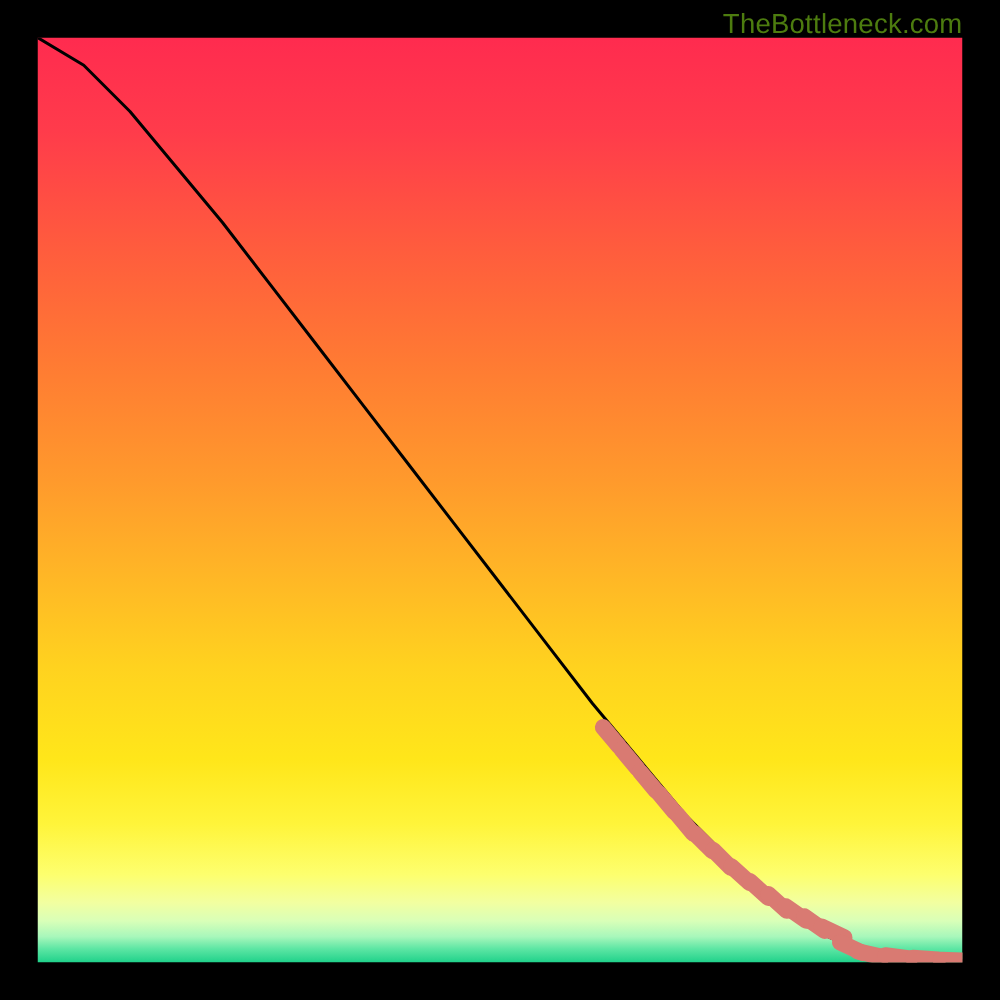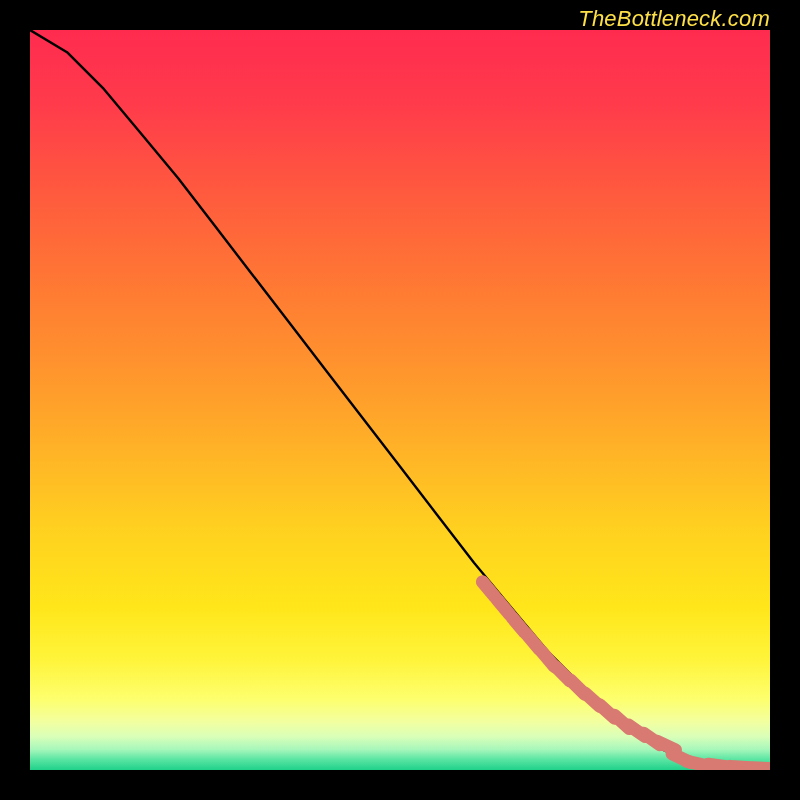--- a/index.html
+++ b/index.html
@@ -24,23 +24,22 @@
     top: 30px;
     width: 740px;
     height: 740px;
   }
   .wm {
     position: absolute;
     top: 6px;
     right: 30px;
     font-family: Arial, Helvetica, sans-serif;
     font-size: 22px;
-    color: #fde047;
+    color: #4d7c0f;
     letter-spacing: 0.2px;
-    font-style: italic;
   }
   svg { display: block; }
 </style>
 </head>
 <body>
 
 <div class="frame">
   <div class="wm">TheBottleneck.com</div>
   <div class="plot">
     <svg id="chart-svg" width="740" height="740" viewBox="0 0 740 740">

